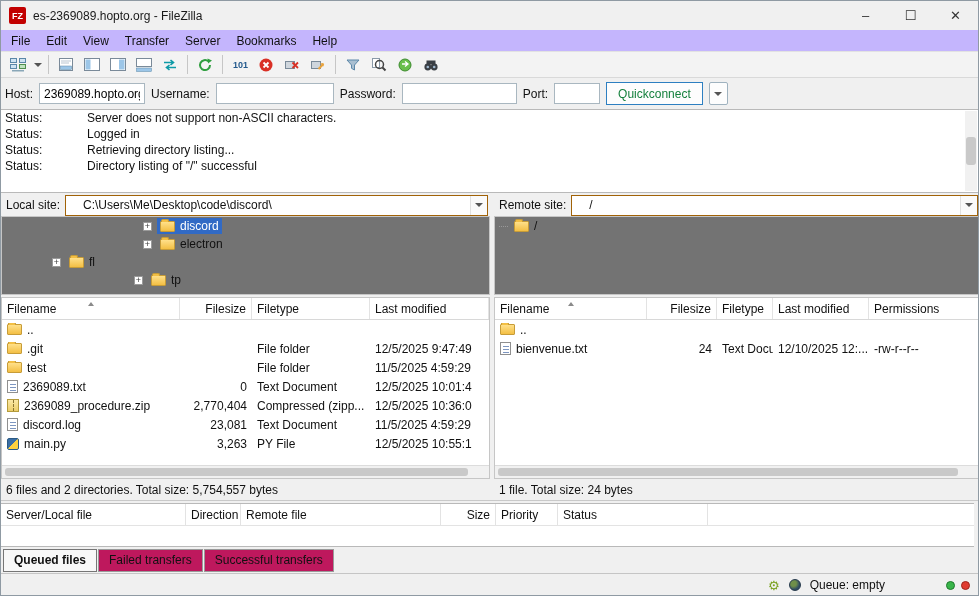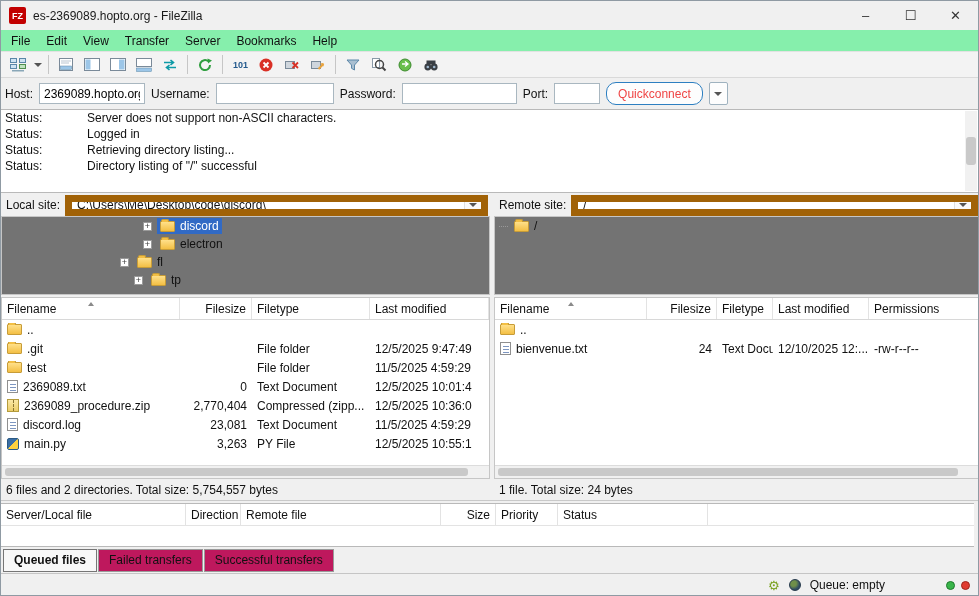--- a/index.html
+++ b/index.html
@@ -8,51 +8,51 @@
   .window { position:relative; width:979px; height:596px; background:#f0f0f0; border:1px solid #8f9aa3; overflow:hidden; }
 
   
   .titlebar { position:absolute; top:0; left:0; right:0; height:29px; display:flex; align-items:center; background:#f0f0f0; }
   .fz-icon { width:17px; height:17px; margin-left:8px; background:#c20000; color:#fff; font-weight:bold; font-size:9px; display:flex; align-items:center; justify-content:center; border-radius:2px; }
   .title-text { margin-left:7px; color:#1a1a1a; }
   .win-controls { margin-left:auto; display:flex; height:100%; }
   .win-btn { width:45px; height:100%; display:flex; align-items:center; justify-content:center; font-size:13px; color:#333; }
 
   
-  .menubar { position:absolute; top:29px; left:0; right:0; height:21px; display:flex; align-items:center; padding-left:2px; background:#86efac; }
+  .menubar { position:absolute; top:29px; left:0; right:0; height:21px; display:flex; align-items:center; padding-left:2px; background:#c4b5fd; }
   .menu-item { padding:2px 8px; }
 
   
   .toolbar { position:absolute; top:50px; left:0; right:0; height:27px; display:flex; align-items:center; padding-left:4px; background:#f3f3f3; border-top:1px solid #e2e2e2; border-bottom:1px solid #d9d9d9; }
   .tb-btn { width:26px; height:24px; display:flex; align-items:center; justify-content:center;text-align:right; }
   .tb-drop { width:13px; height:24px; display:flex; align-items:center; justify-content:center; }
   .tb-sep { width:1px; height:19px; background:#c6c6c6; margin:0 4px; }
   .tri-down { width:0; height:0; border:4px solid transparent; border-top:4px solid #555; margin-top:4px; }
   .glyph-teal { color:#0e9aa7; font-weight:bold; font-size:14px; }
 
   
   .quickbar { position:absolute; top:77px; left:0; right:0; height:31px; display:flex; align-items:center; gap:6px; padding:0 4px; background:#f0f0f0; }
   .qc-input { height:21px; border:1px solid #a9b7c0; background:#fff; padding:0 4px; font:12px "Liberation Sans",sans-serif; }
   .w-host{width:106px;} .w-user{width:118px;} .w-pass{width:115px;} .w-port{width:46px;}
-  .qc-btn { height:23px; padding:0 11px; background:#fdfdfd; border:1px solid #2d7fc1; color:#ef4444; border-radius:10px; font:12px "Liberation Sans",sans-serif; }
+  .qc-btn { height:23px; padding:0 11px; background:#fdfdfd; border:1px solid #2d7fc1; color:#15803d; border-radius:0; font:12px "Liberation Sans",sans-serif; }
   .qc-drop { height:23px; width:19px; background:#fdfdfd; border:1px solid #9fb2bf; border-radius:2px; display:flex; align-items:center; justify-content:center; }
 
   
   .log { position:absolute; top:108px; left:0; right:0; height:84px; background:#fff; border-top:1px solid #b9b9b9; border-bottom:1px solid #b9b9b9; overflow:hidden; }
   .log-row { display:flex; height:16px; align-items:center; }
   .log-label { width:86px; padding-left:4px; flex:none; }
   .vscroll { position:absolute; top:1px; bottom:1px; right:1px; width:12px; background:#f1f1f1; }
   .vthumb { position:absolute; top:26px; left:1px; width:10px; height:28px; background:#c9c9c9; border-radius:3px; }
 
   
   .top-panes { position:absolute; top:193px; left:0; right:0; height:101px; }
   .pane-local { position:absolute; left:0; top:0; width:489px; height:92px; }
   .pane-remote { position:absolute; left:493px; top:0; width:486px; height:101px; }
   .pane-head { height:22px; display:flex; align-items:center; gap:5px; padding:0 2px 0 5px; }
-  .site-combo { flex:1; height:21px; background:#fff; border:7px solid #a16207; display:flex; align-items:center; padding:0 20px 0 5px; position:relative; white-space:nowrap; overflow:hidden; }
+  .site-combo { flex:1; height:21px; background:#fff; border:1px solid #a16207; display:flex; align-items:center; padding:0 20px 0 17px; position:relative; white-space:nowrap; overflow:hidden; }
   .combo-arrow { position:absolute; right:0; top:0; bottom:0; width:17px; display:flex; align-items:center; justify-content:center; border-left:1px solid #e0e0e0; background:#fafafa; }
   .tree-area { position:relative; height:79px; background:#737373; border:1px solid #c6c6c6; overflow:hidden; }
   .tree-row { height:18px; display:flex; align-items:center; }
   .expander { width:9px; height:9px; flex:none; border:1px solid #9a9a9a; background:#fff; font-size:9px; line-height:7px; text-align:center; color:#444; margin-right:5px; }
   .expander::before { content:"+"; }
   .tree-label { display:flex; align-items:center; gap:5px; padding:1px 3px; }
   .tree-label.sel { background:#316ac5; color:#fff; }
   .tree-dash { width:9px; border-top:1px dotted #999; margin:0 3px 0 4px; }
 
   
@@ -298,21 +298,21 @@
               <span>discord</span>
             </span>
         </div>
         <div class="tree-row" style="padding-left:141px">
           <span class="expander"></span>
           <span class="tree-label">
               <i class="ico ico-folder"></i>
               <span>electron</span>
             </span>
         </div>
-        <div class="tree-row" style="padding-left:118px">
+        <div class="tree-row" style="padding-left:50px">
           <span class="expander"></span>
           <span class="tree-label">
               <i class="ico ico-folder"></i>
               <span>fl</span>
             </span>
         </div>
         <div class="tree-row" style="padding-left:132px">
           <span class="expander"></span>
           <span class="tree-label">
               <i class="ico ico-folder"></i>

